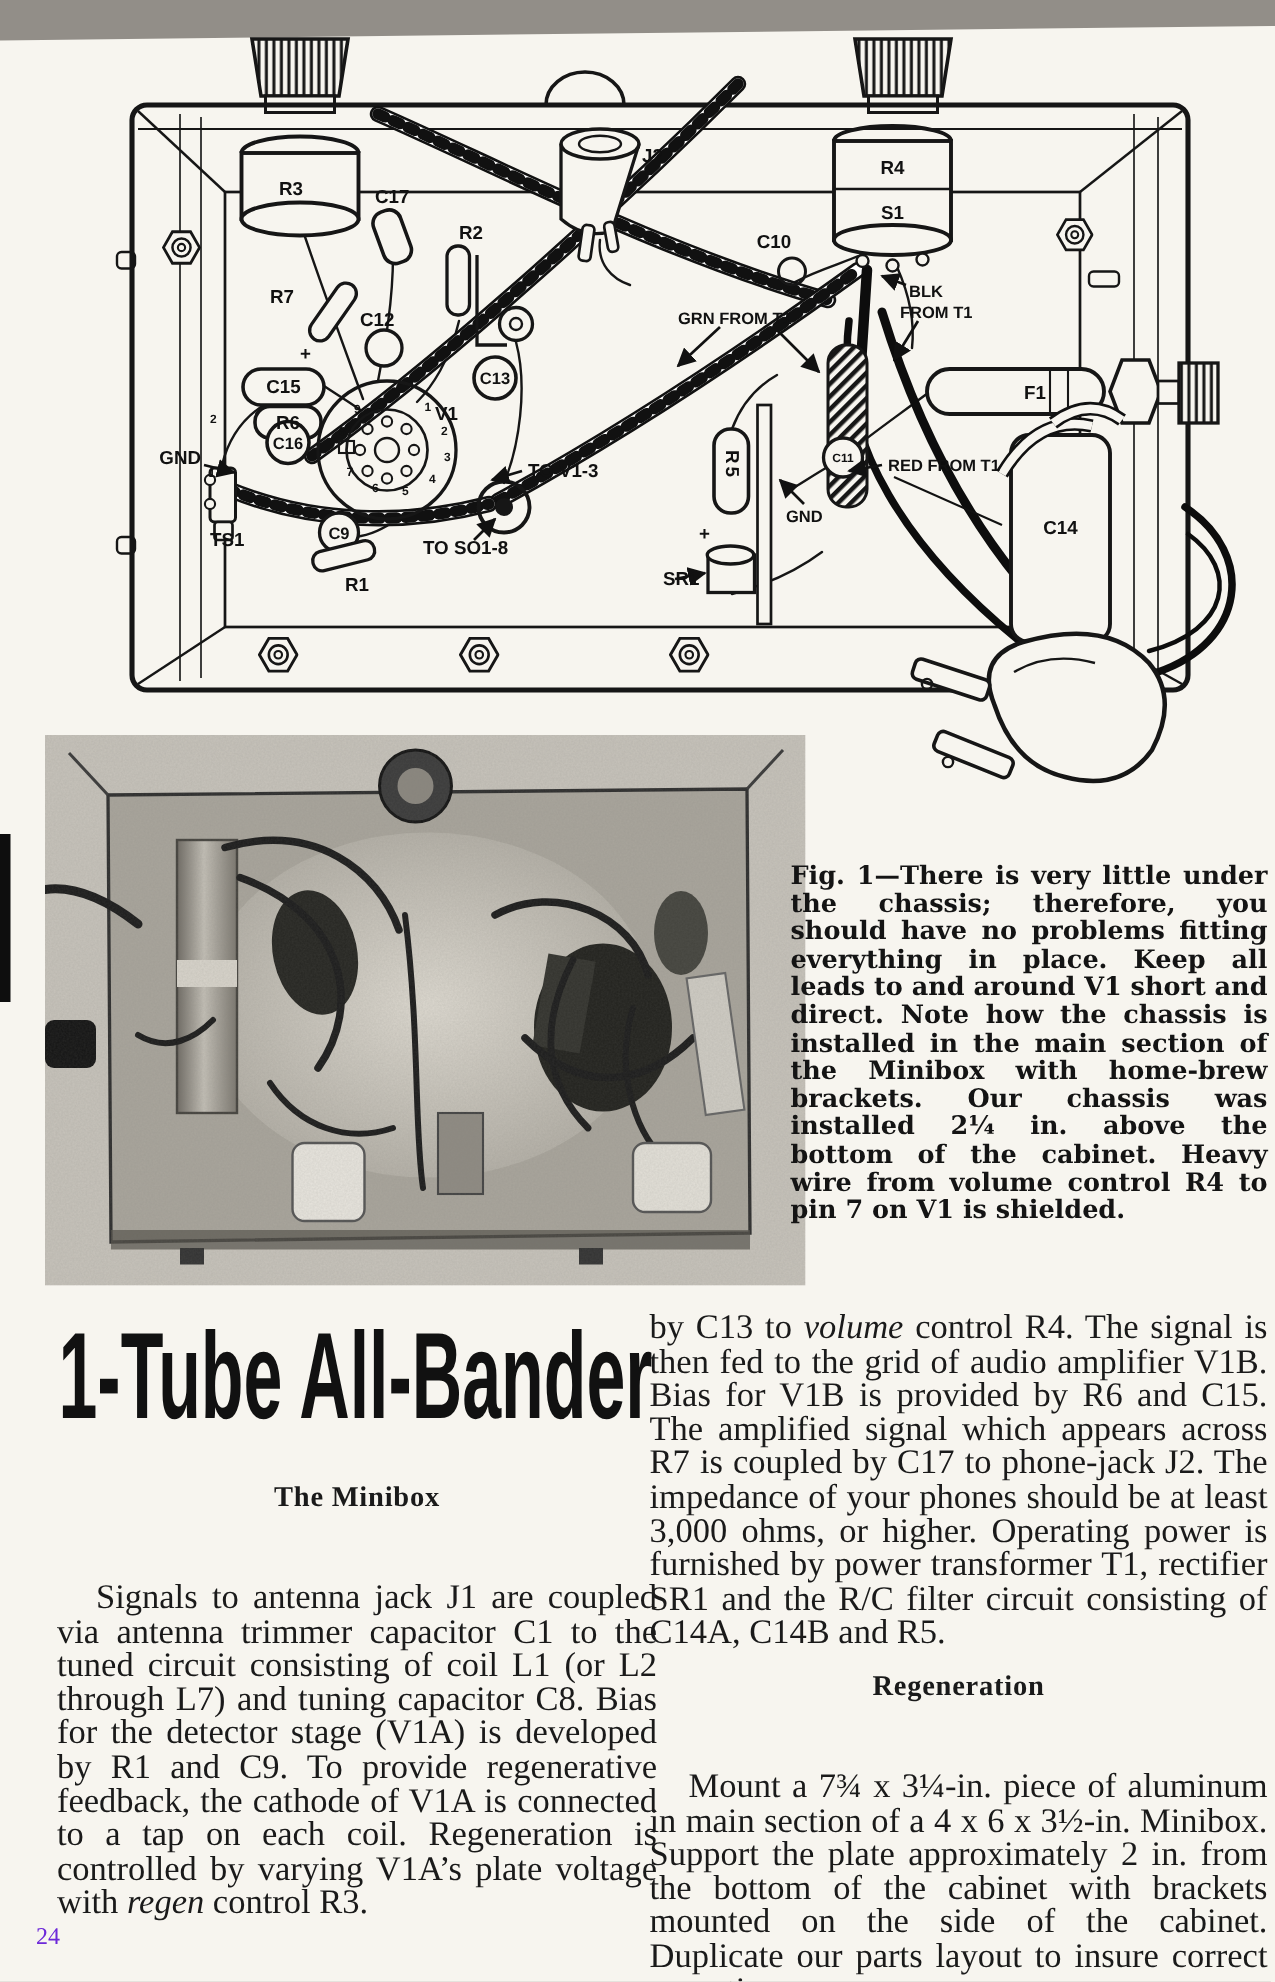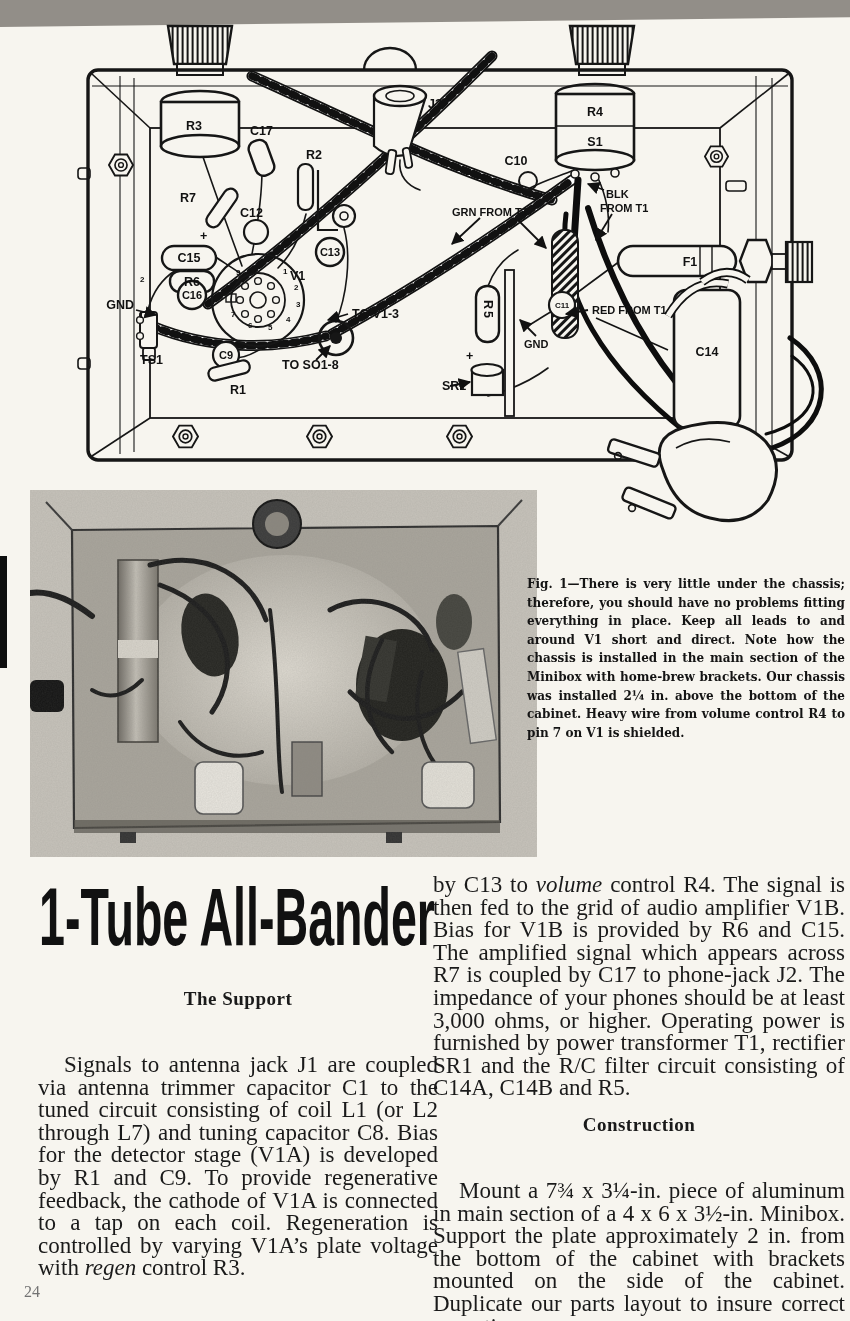--- a/index.html
+++ b/index.html
@@ -4,31 +4,31 @@
 <style>
   html,body{margin:0;padding:0;background:#d8d6d0;}
   .page{position:relative;width:850px;height:1321px;background:#f7f5ef;overflow:hidden;
         font-family:"Liberation Serif",serif;color:#1a1a1a;}
   .scan-band{position:absolute;top:-18px;left:-14px;width:895px;height:40px;background:#928e88;
              transform:rotate(-0.65deg);}
   .edge-strip{position:absolute;left:0;top:556px;width:7px;height:112px;background:#0e0e0e;}
   .diagram{position:absolute;left:0;top:18px;width:850px;height:545px;}
   .photo{position:absolute;left:30px;top:490px;width:507px;height:367px;}
   .caption{position:absolute;left:527px;top:575px;width:318px;
-           font-family:"DejaVu Serif",serif;font-weight:bold;font-size:12px;line-height:18.6px;
+           font-family:"DejaVu Serif",serif;font-weight:bold;font-size:17px;line-height:18.6px;
            text-align:justify;color:#141414;}
   .col-left{position:absolute;left:38px;top:872px;width:400px;}
   .col-right{position:absolute;left:433px;top:874px;width:412px;}
   .title-svg{display:block;margin:0 0 2px 0;}
   h3.head{font-family:"Liberation Serif",serif;font-size:19px;font-weight:bold;text-align:center;
           margin:24px 0 10px 0;letter-spacing:.5px;}
   .col-right h3.head{margin:14px 0 10px 0;}
   p.body{font-size:23px;line-height:22.6px;text-align:justify;margin:0 0 2px 0;}
   p.ind{text-indent:26px;margin-top:44px;}
-  .pagenum{position:absolute;left:24px;top:1283px;font-size:16px;color:#737373;}
+  .pagenum{position:absolute;left:24px;top:1283px;font-size:16px;color:#6d28d9;}
   text{font-family:"Liberation Sans",sans-serif;font-weight:bold;fill:#111;}
   .lbl{font-size:12.5px;}
   .lbl-s{font-size:11px;}
   .pin{font-size:8px;}
   em{font-style:italic;}
 </style>
 </head>
 <body>
 
 <div class="page">
@@ -353,24 +353,24 @@
     <rect x="356" y="342" width="16" height="11" fill="#333"></rect>
     <rect width="507" height="367" filter="url(#gr)" opacity=".35"></rect>
   </svg>
 
   <div class="caption">Fig. 1—There is very little under the chassis; therefore, you should have no problems fitting everything in place. Keep all leads to and around V1 short and direct. Note how the chassis is installed in the main section of the Minibox with home-brew brackets. Our chassis was installed 2¼ in. above the bottom of the cabinet. Heavy wire from volume control R4 to pin 7 on V1 is shielded.</div>
 
   <div class="col-left">
     <svg class="title-svg" width="400" height="92" viewBox="0 0 400 92">
       <text x="1" y="73" font-size="82" font-weight="bold" fill="#121212" textLength="396" lengthAdjust="spacingAndGlyphs">1-Tube All-Bander</text>
     </svg>
-    <h3 class="head">The Support</h3>
+    <h3 class="head">The Minibox</h3>
     <p class="body ind"><span>Signals to antenna jack J1 are coupled via antenna trimmer capacitor C1 to the tuned circuit consisting of coil L1 (or L2 through L7) and tuning capacitor C8. Bias for the detector stage (V1A) is developed by R1 and C9. To provide regenerative feedback, the cathode of V1A is connected to a tap on each coil. Regeneration is controlled by varying V1A’s plate voltage with </span><em>regen</em><span> control R3.</span></p>
   </div>
 
   <div class="col-right">
     <p class="body"><span>by C13 to </span><em>volume</em><span> control R4. The signal is then fed to the grid of audio amplifier V1B. Bias for V1B is provided by R6 and C15. The amplified signal which appears across R7 is coupled by C17 to phone-jack J2. The impedance of your phones should be at least 3,000 ohms, or higher. Operating power is furnished by power transformer T1, rectifier SR1 and the R/C filter circuit consisting of C14A, C14B and R5.</span></p>
-    <h3 class="head">Construction</h3>
+    <h3 class="head">Regeneration</h3>
     <p class="body ind">Mount a 7¾ x 3¼-in. piece of aluminum in main section of a 4 x 6 x 3½-in. Minibox. Support the plate approximately 2 in. from the bottom of the cabinet with brackets mounted on the side of the cabinet. Duplicate our parts layout to insure correct operation.</p>
   </div>
 
   <div class="pagenum">24</div>
 </div>
 
 </body></html>

